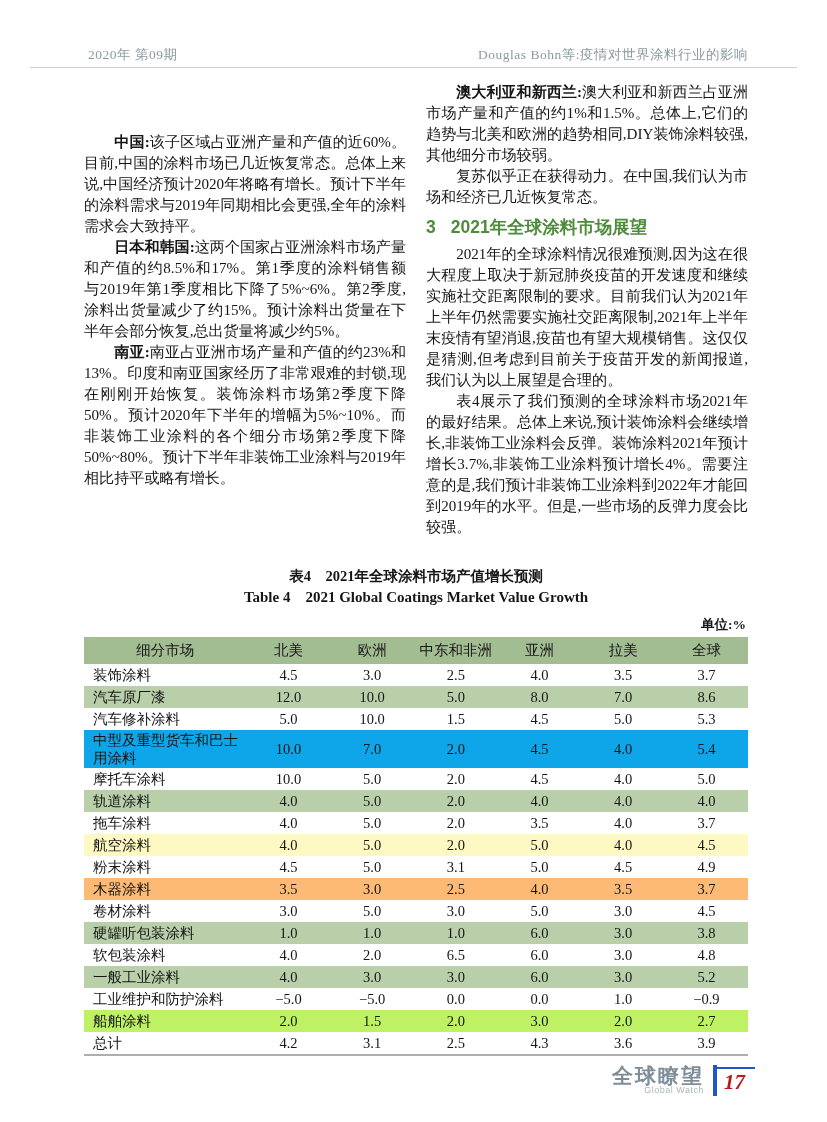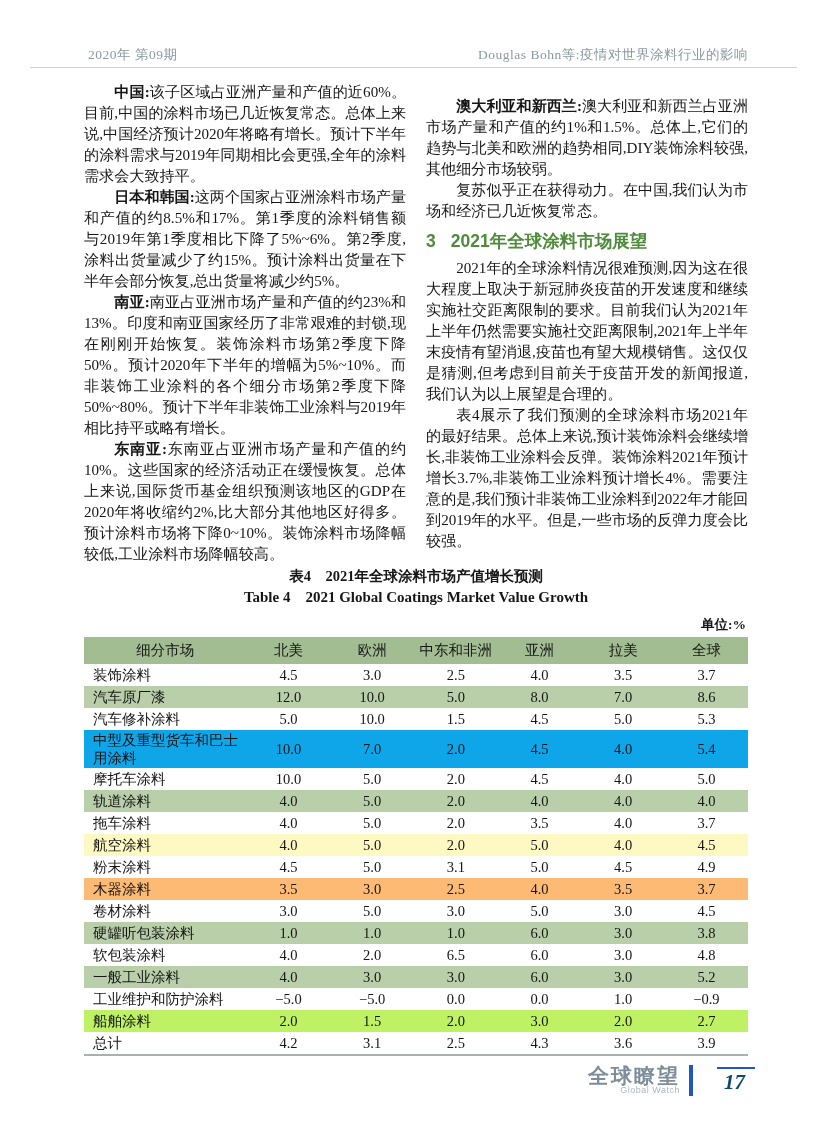--- a/index.html
+++ b/index.html
@@ -49,21 +49,20 @@
     <span>2020年 第09期</span>
     <span>Douglas Bohn等:疫情对世界涂料行业的影响</span>
   </div>
   <div class="hdr-rule"></div>
 
   <div class="cols">
     <div class="col">
       <p><b>中国:</b><span>该子区域占亚洲产量和产值的近60%。目前,中国的涂料市场已几近恢复常态。总体上来说,中国经济预计2020年将略有增长。预计下半年的涂料需求与2019年同期相比会更强,全年的涂料需求会大致持平。</span></p>
       <p><b>日本和韩国:</b><span>这两个国家占亚洲涂料市场产量和产值的约8.5%和17%。第1季度的涂料销售额与2019年第1季度相比下降了5%~6%。第2季度,涂料出货量减少了约15%。预计涂料出货量在下半年会部分恢复,总出货量将减少约5%。</span></p>
       <p><b>南亚:</b><span>南亚占亚洲市场产量和产值的约23%和13%。印度和南亚国家经历了非常艰难的封锁,现在刚刚开始恢复。装饰涂料市场第2季度下降50%。预计2020年下半年的增幅为5%~10%。而非装饰工业涂料的各个细分市场第2季度下降50%~80%。预计下半年非装饰工业涂料与2019年相比持平或略有增长。</span></p>
-      <p><b>东南亚:</b><span>东南亚占亚洲市场产量和产值的约10%。这些国家的经济活动正在缓慢恢复。总体上来说,国际货币基金组织预测该地区的GDP在2020年将收缩约2%,比大部分其他地区好得多。预计涂料市场将下降0~10%。装饰涂料市场降幅较低,工业涂料市场降幅较高。</span></p>
     </div>
     <div class="col">
       <p><b>澳大利亚和新西兰:</b><span>澳大利亚和新西兰占亚洲市场产量和产值的约1%和1.5%。总体上,它们的趋势与北美和欧洲的趋势相同,DIY装饰涂料较强,其他细分市场较弱。</span></p>
       <p><span>复苏似乎正在获得动力。在中国,我们认为市场和经济已几近恢复常态。</span></p>
       <div class="sec-head" id="sec-head" style="color: rgb(78, 139, 58);">
         <span>3</span>
         <span>2021年全球涂料市场展望</span>
       </div>
       <p><span>2021年的全球涂料情况很难预测,因为这在很大程度上取决于新冠肺炎疫苗的开发速度和继续实施社交距离限制的要求。目前我们认为2021年上半年仍然需要实施社交距离限制,2021年上半年末疫情有望消退,疫苗也有望大规模销售。这仅仅是猜测,但考虑到目前关于疫苗开发的新闻报道,我们认为以上展望是合理的。</span></p>
       <p><span>表4展示了我们预测的全球涂料市场2021年的最好结果。总体上来说,预计装饰涂料会继续增长,非装饰工业涂料会反弹。装饰涂料2021年预计增长3.7%,非装饰工业涂料预计增长4%。需要注意的是,我们预计非装饰工业涂料到2022年才能回到2019年的水平。但是,一些市场的反弹力度会比较强。</span></p>
@@ -253,17 +252,17 @@
     </table>
   </div>
 
   <div class="ftr">
     <div class="brand">
       <span class="brand-zh">全球瞭望</span>
       <span class="brand-en">Global Watch</span>
     </div>
     <div class="pn-box">
       <span class="pn-bar" id="pn-bar" style="background: rgb(35, 86, 197);"></span>
-      <span class="pn" id="pn" style="color: #0c4a6e; border-top-color: rgb(35, 86, 197); margin-left: 24px;">17</span>
+      <span class="pn" id="pn" style="color: #b91c1c; border-top-color: rgb(35, 86, 197);">17</span>
     </div>
   </div>
 
 </div>
 
 </body></html>

